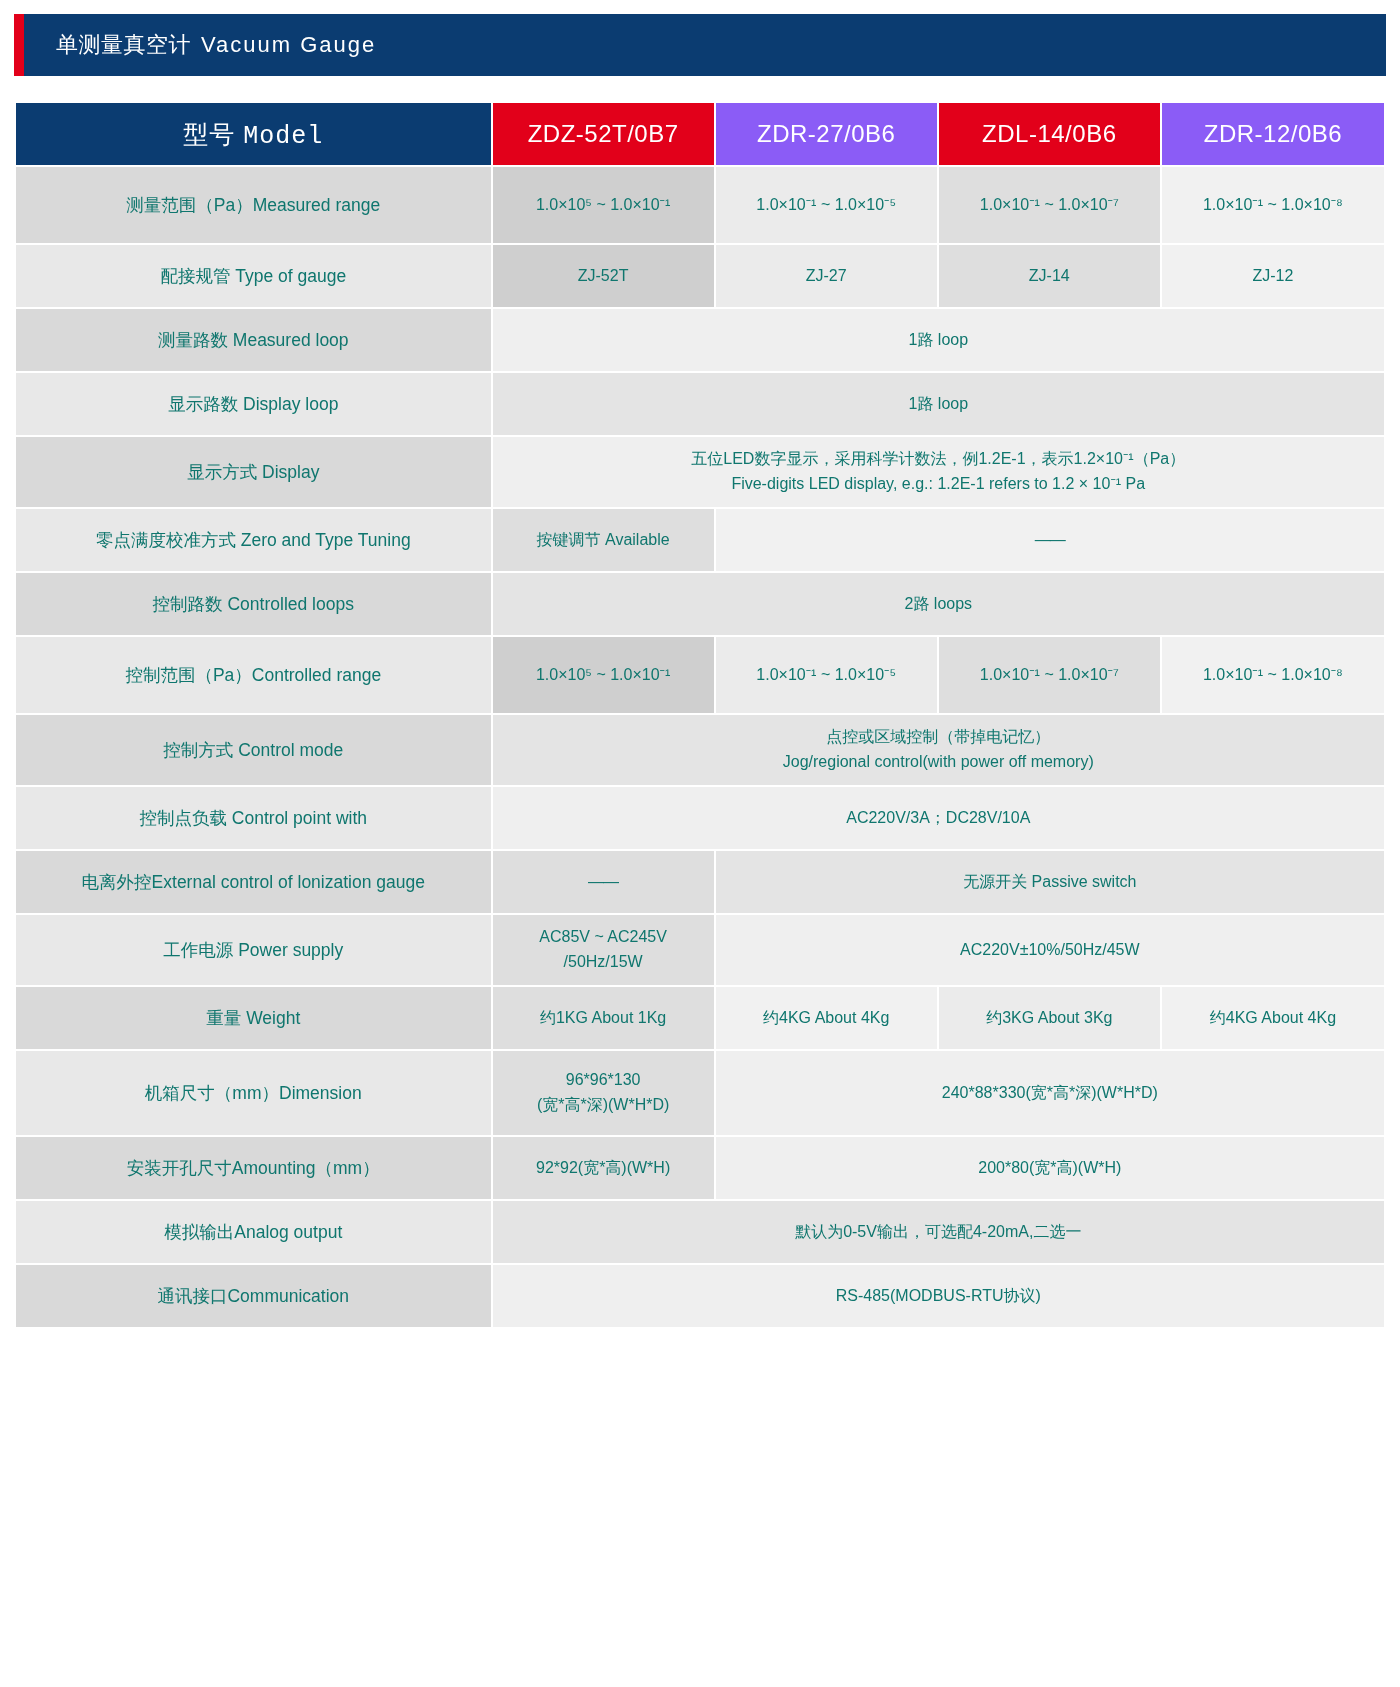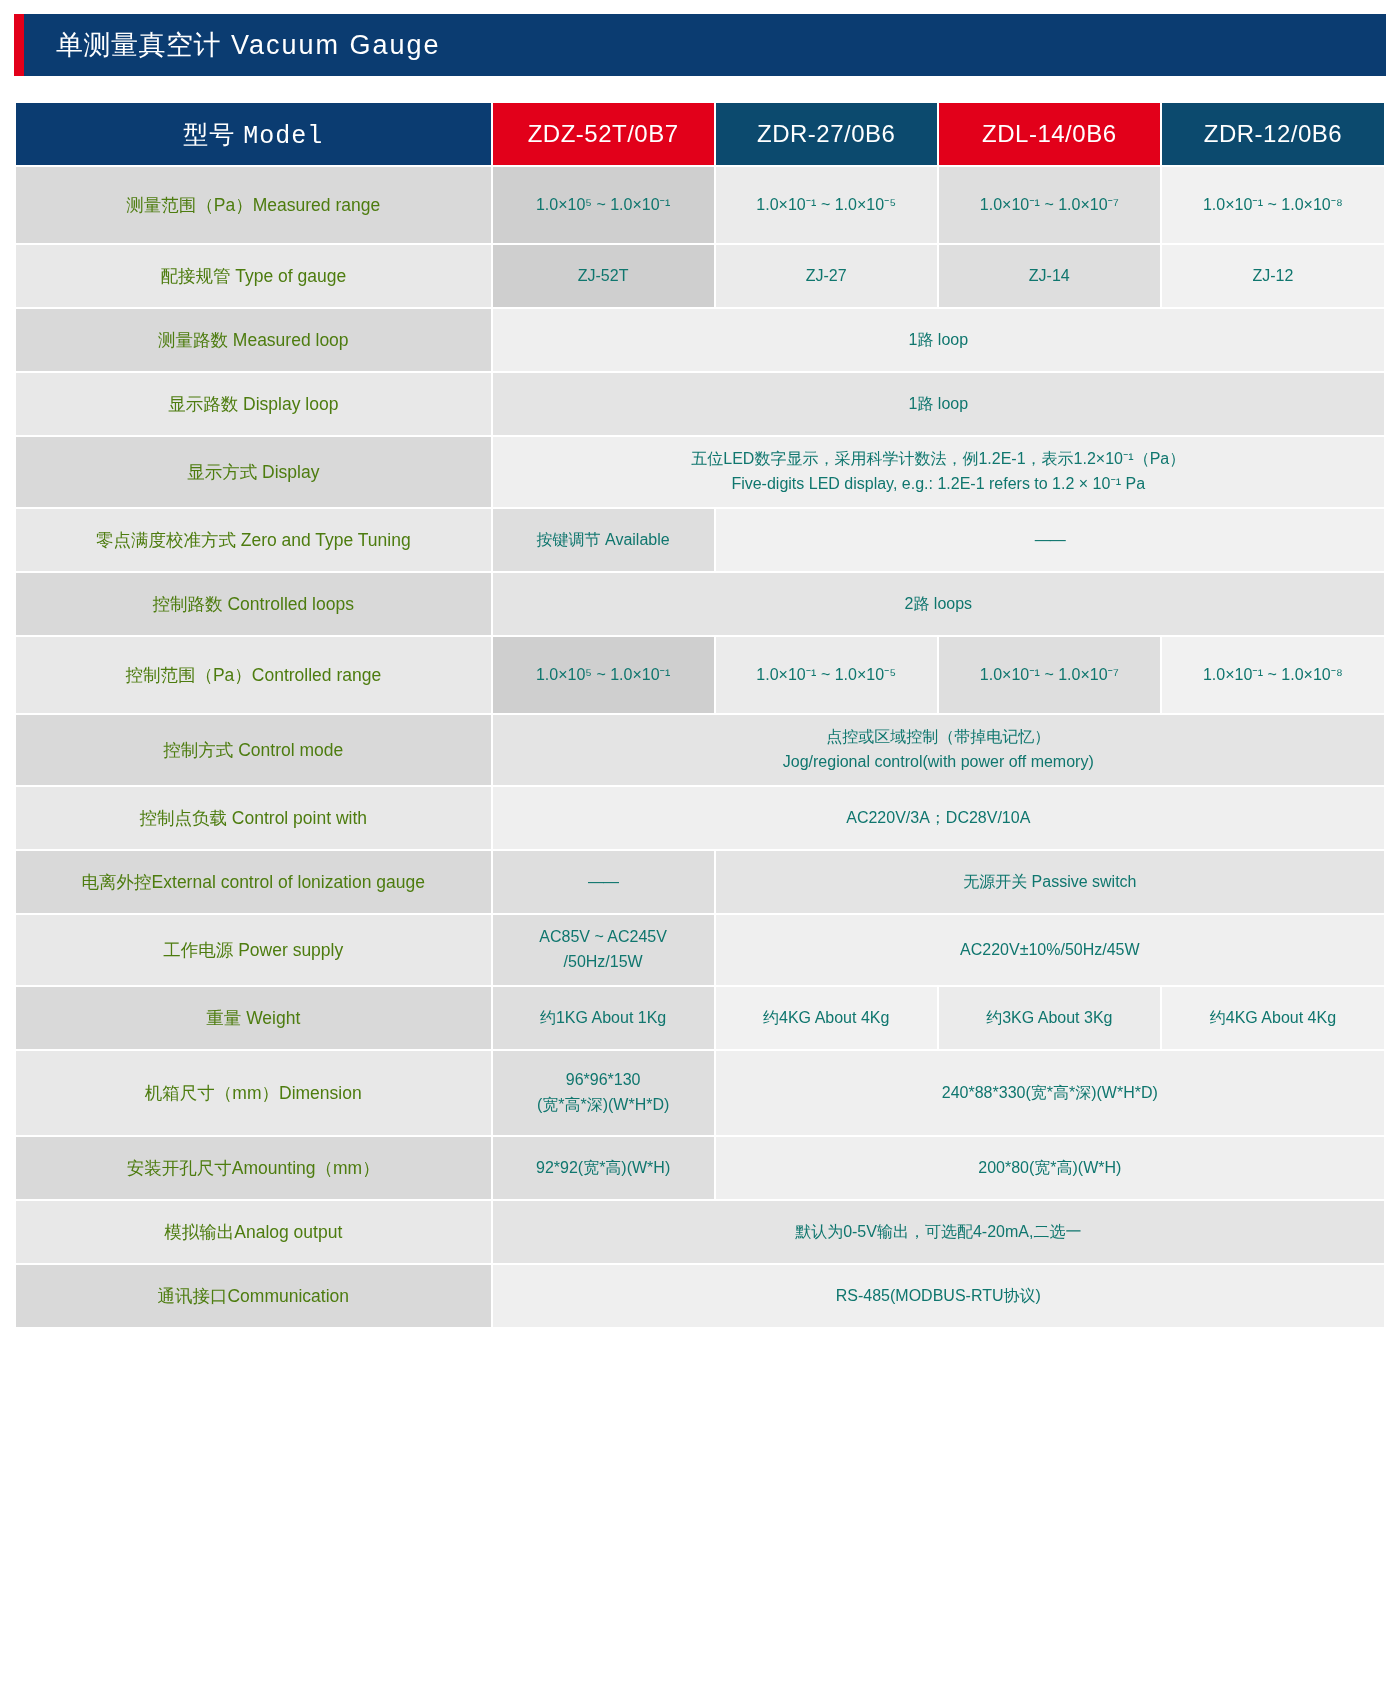--- a/index.html
+++ b/index.html
@@ -26,21 +26,21 @@
     position: relative;
   }
   .header-accent {
     width: 10px;
     height: 62px;
     background: #e2001a;
     flex: 0 0 auto;
   }
   .header-title {
     color: #ffffff;
-    font-size: 27px;
+    font-size: 22px;
     letter-spacing: 0.5px;
     padding-left: 32px;
     white-space: nowrap;
   }
   .header-title .en {
     letter-spacing: 2px;
     padding-left: 10px;
     font-weight: 500;
   }
 
@@ -69,27 +69,27 @@
   }
   .hdr-model .en { letter-spacing: 1px; padding-left: 8px; font-family: Liberation Mono, monospace;}
   .hdr-col {
     color: #ffffff;
     font-size: 24px;
     height: 62px;
     letter-spacing: 0.5px;
     white-space: nowrap;
   }
   .hdr-red { background: #e2001a; }
-  .hdr-blue { background: #0c4a6e; }
+  .hdr-blue { background: #8b5cf6; }
 
   
   .lbl {
     background: #d9d9d9;
     font-size: 17.5px;
-    color: #4d7c0f;
+    color: #0f766e;
     padding: 0 6px;
   }
   .lbl-alt {
     background: #e8e8e8;
   }
   .val {
     font-size: 16px;
     color: #0f766e;
     line-height: 1.45;
     padding: 6px 4px;

